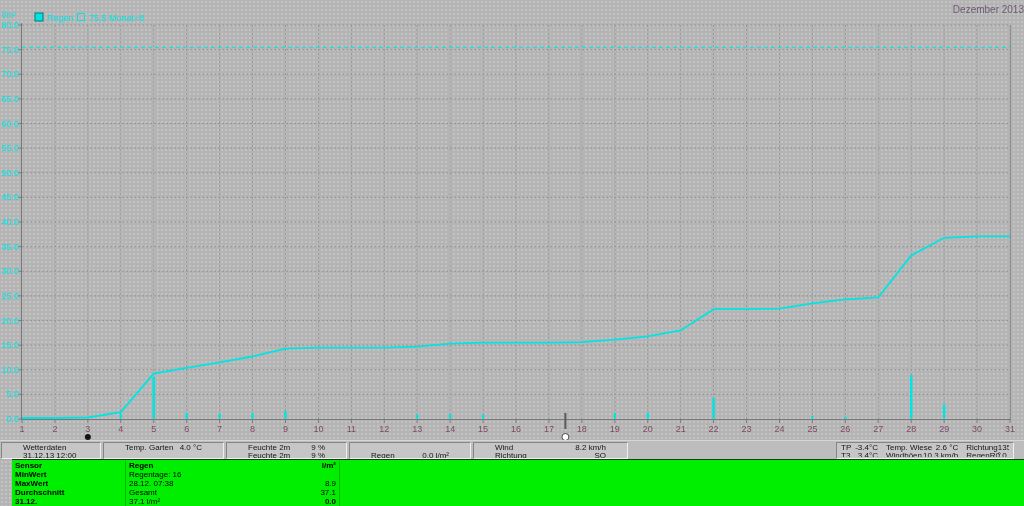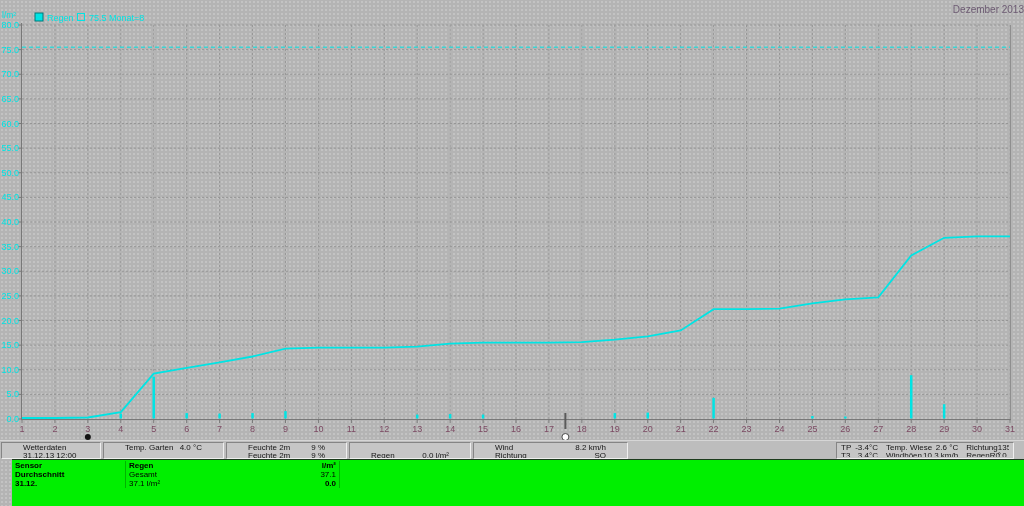--- a/index.html
+++ b/index.html
@@ -329,20 +329,30 @@
   </div>
 
 <div id="summary">
   <div class="stable">
       <div class="srow">
         <span class="sc1 b">Sensor</span>
         <span class="sc2 b">Regen</span>
         <span class="sc3 b">l/m²</span>
       </div>
       <div class="srow">
+        <span class="sc1 b">MinWert</span>
+        <span class="sc2">Regentage: 16</span>
+        <span class="sc3"></span>
+      </div>
+      <div class="srow">
+        <span class="sc1 b">MaxWert</span>
+        <span class="sc2">28.12.  07:38</span>
+        <span class="sc3">8.9</span>
+      </div>
+      <div class="srow">
         <span class="sc1 b">Durchschnitt</span>
         <span class="sc2">Gesamt</span>
         <span class="sc3">37.1</span>
       </div>
       <div class="srow">
         <span class="sc1 b">31.12.</span>
         <span class="sc2">37.1 l/m²</span>
         <span class="sc3 b">0.0</span>
       </div>
     </div>

